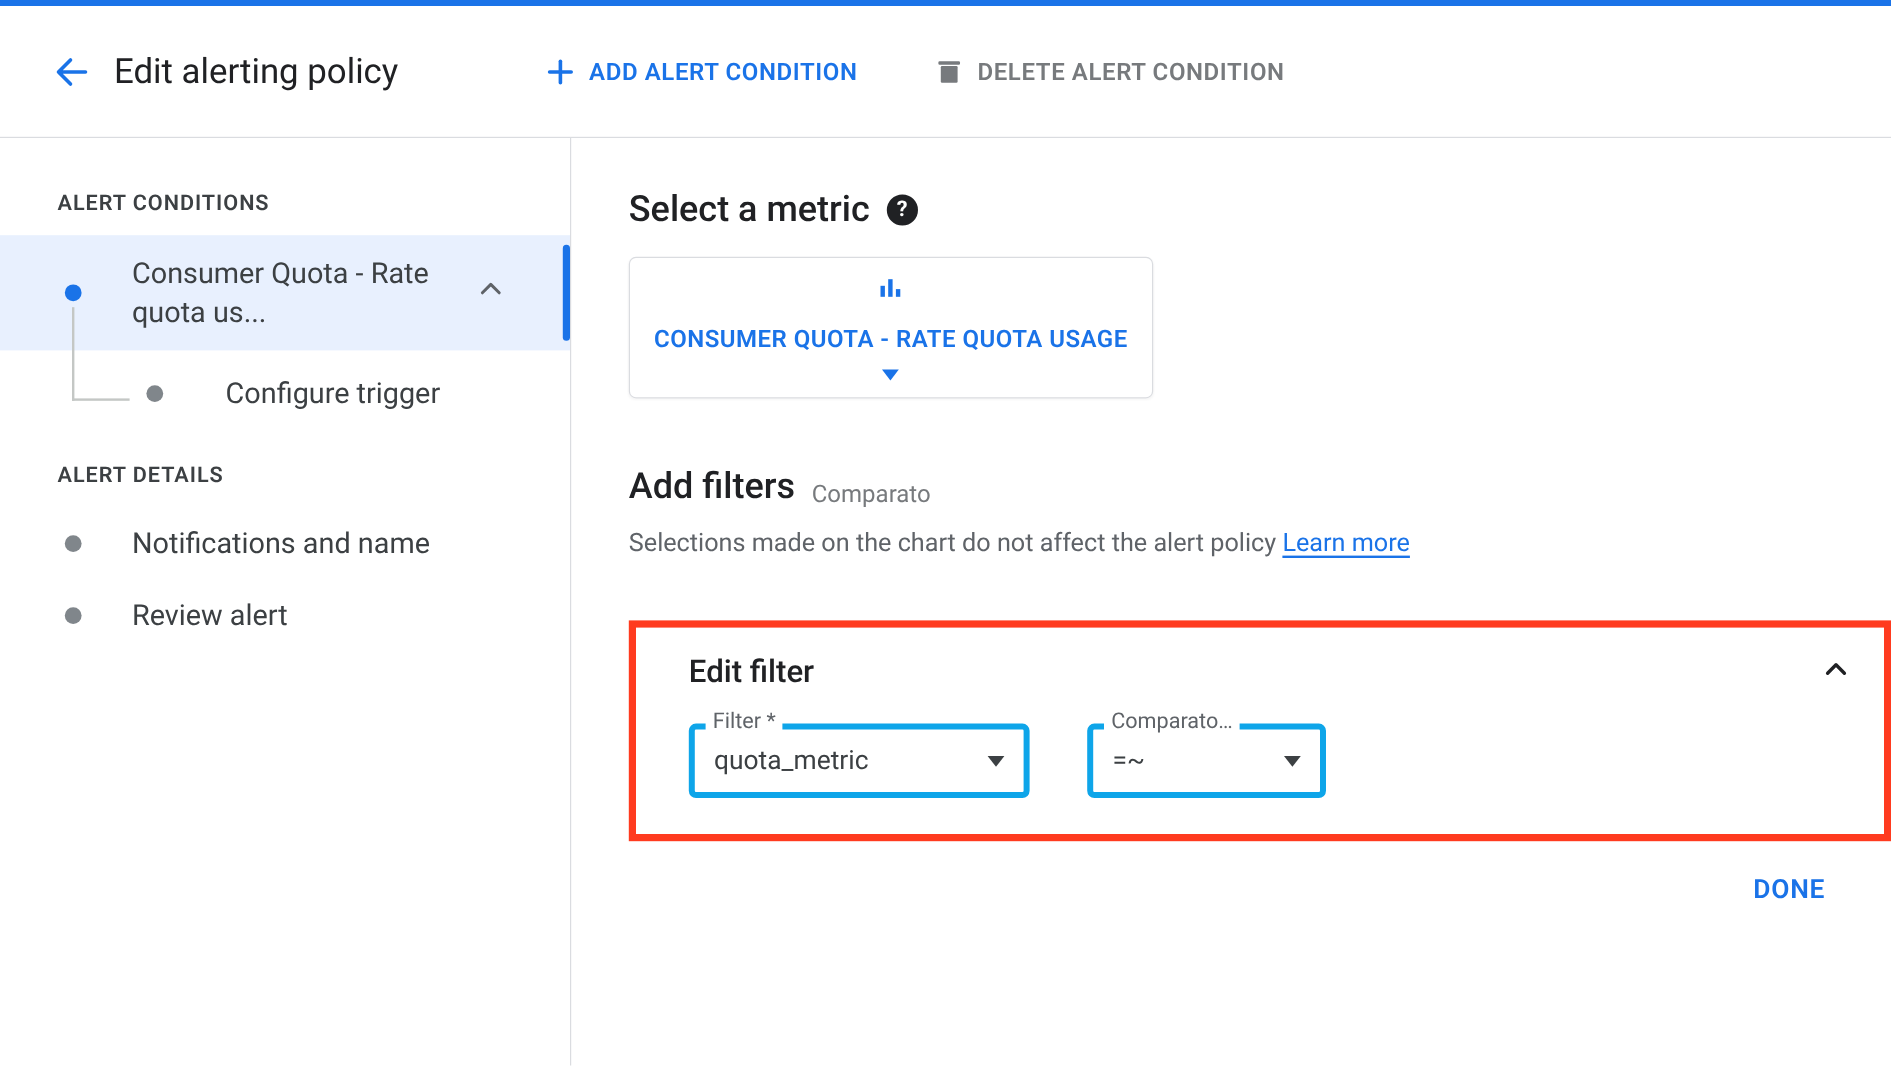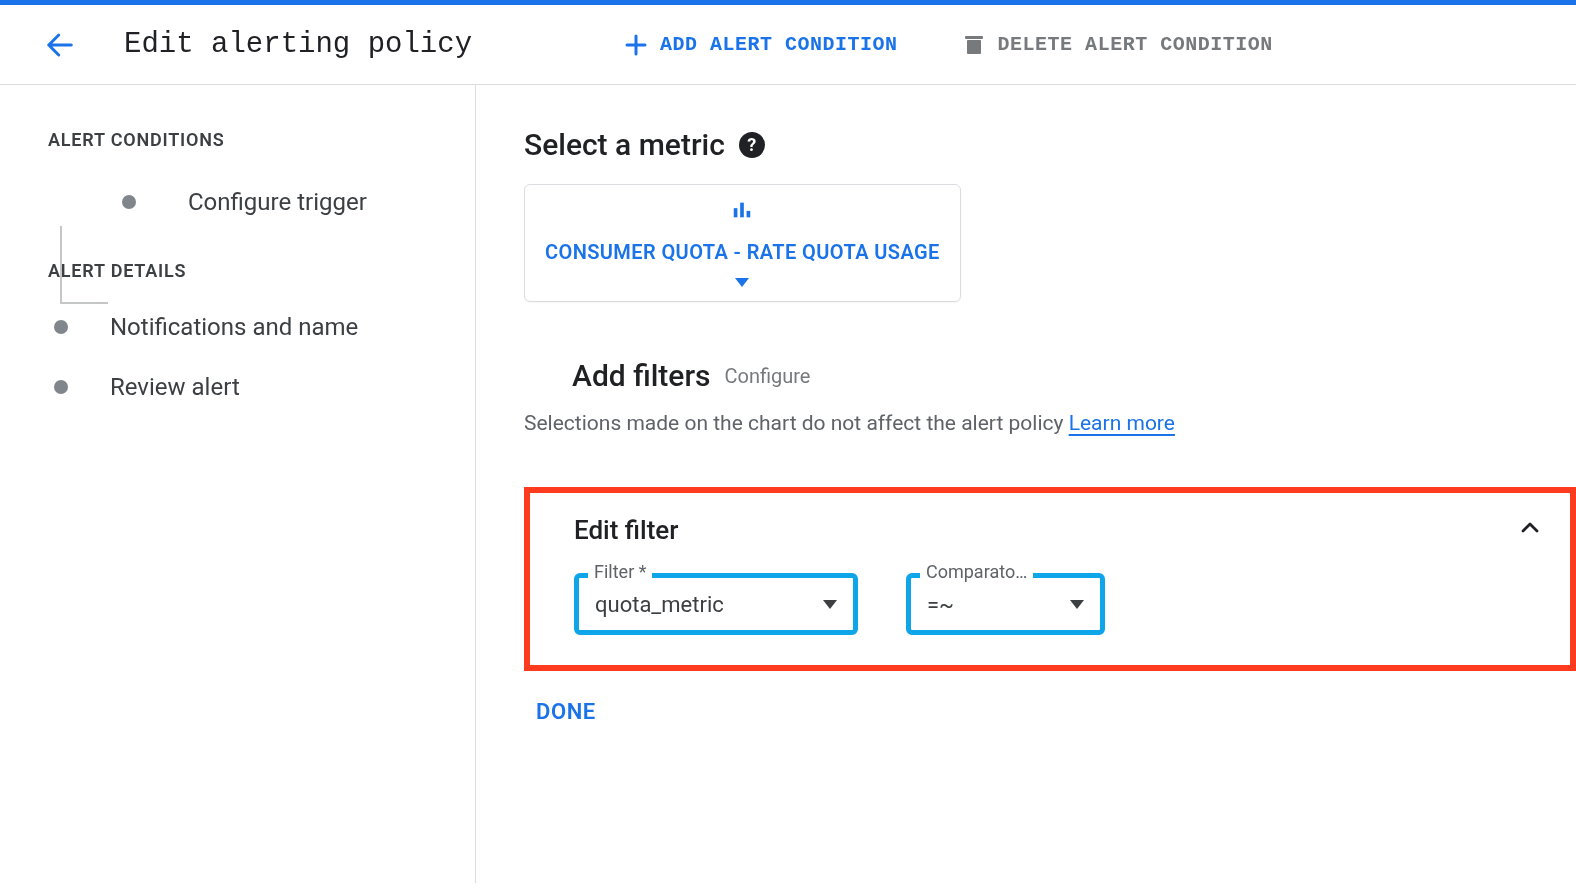--- a/index.html
+++ b/index.html
@@ -11,25 +11,24 @@
     background: #fff;
   }
   .topbar-accent {
     height: 5px;
     background: #1a73e8;
     width: 100%;
   }
   .header {
     display: flex;
     align-items: center;
-    height: 80px;
+    height: 110px;
     border-bottom: 1px solid #dadce0;
     padding-left: 44px;
-    gap: 48px;
-    font-family: Liberation Mono, monospace;
+    gap: 19px;
   }
   .back-arrow {
     color: #1a73e8;
     width: 32px; height: 32px;
     display:flex;align-items:center;justify-content:center;
     cursor:pointer;
   }
   .back-arrow svg { width:30px; height:30px; }
   .header-title {
     font-size: 29px;
@@ -158,21 +157,21 @@
     font-weight:600;
     font-size:20px;
     letter-spacing:0.4px;
     cursor:pointer;
     box-shadow: 0 1px 2px rgba(0,0,0,0.04);
     flex-direction: column;
   }
   .metric-chip svg { width:22px; height:22px; }
 
   .section-add-filters { margin-top: 56px; }
-  .af-title { font-size:30px; font-weight:500; display:flex; align-items:center; gap:14px;margin-left:48px; }
+  .af-title { font-size:30px; font-weight:500; display:flex; align-items:flex-end; gap:14px; }
   .af-optional { font-size:20px; color:#777a7d; font-weight:400; }
   .af-desc { font-size:21px; color:#5f6368; margin-top: 18px; }
   .af-desc a { color:#1a73e8; text-decoration: underline; text-underline-offset:4px; }
 
   .edit-filter-box {
     margin-top: 52px;
     border: 6px solid #ff3b1f;
     padding: 22px 28px 30px 44px;
     position:relative;
   }
@@ -222,22 +221,22 @@
   .field-box input {
     border:none; outline:none;
     font-size:22px; width:100%;
     color:#3c4043;
     background:transparent;
     text-overflow: clip;
   }
   .field-box .dd { margin-left:10px; flex-shrink:0; }
 
   .done-row {
-    display:flex; justify-content:flex-start;
-    padding: 20px 84px 10px 0;
+    display:flex; justify-content:flex-end;
+    padding: 20px 43px 10px 0;
   }
   .done-btn {
     color:#1a73e8;
     font-size:22px;
     font-weight:600;
     letter-spacing:0.6px;
     cursor:pointer;
     padding:8px 12px;
   }
 
@@ -283,20 +282,29 @@
       <span>DELETE ALERT CONDITION</span>
     </div>
   </div>
 </div>
 
 <div class="body">
   <div class="sidebar">
     <div class="side-section-label">ALERT CONDITIONS</div>
 
     <div style="position:relative;">
+      <div class="step active" style="min-height:96px;">
+        <span class="bullet"></span>
+        <span class="step-label">Consumer Quota - Rate quota us...</span>
+        <span class="chev">
+          <svg class="chev-svg" viewBox="0 0 24 24">
+              <path fill="none" stroke="#5f6368" stroke-width="2.5" stroke-linecap="round" stroke-linejoin="round" d="M5 15l7-7 7 7"></path>
+            </svg>
+        </span>
+      </div>
 
       <div class="tree-line hook" style="top:60px; height:78px;"></div>
 
       <div class="step sub">
         <span class="bullet"></span>
         <span class="step-label">Configure trigger</span>
       </div>
     </div>
 
     <div class="side-section-label" style="padding-top:22px;">ALERT DETAILS</div>
@@ -325,21 +333,21 @@
             <rect x="17" y="13" width="4" height="7"></rect>
           </svg>
       </span>
       <span>CONSUMER QUOTA - RATE QUOTA USAGE</span>
       <span class="dd-tri" style="border-top-color:#1a73e8;"></span>
     </div>
 
     <div class="section-add-filters">
       <div class="af-title">
         <span>Add filters</span>
-        <span class="af-optional">Configure</span>
+        <span class="af-optional">Comparato</span>
       </div>
       <div class="af-desc">
         <span>Selections made on the chart do not affect the alert policy </span><a href="#">Learn more</a>
       </div>
     </div>
 
     <div class="edit-filter-box">
       <div class="ef-header">
         <div class="ef-title">Edit filter</div>
         <div class="ef-collapse">

